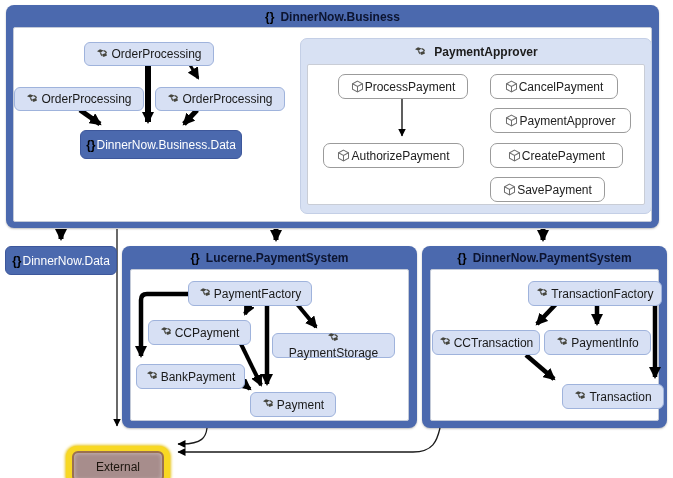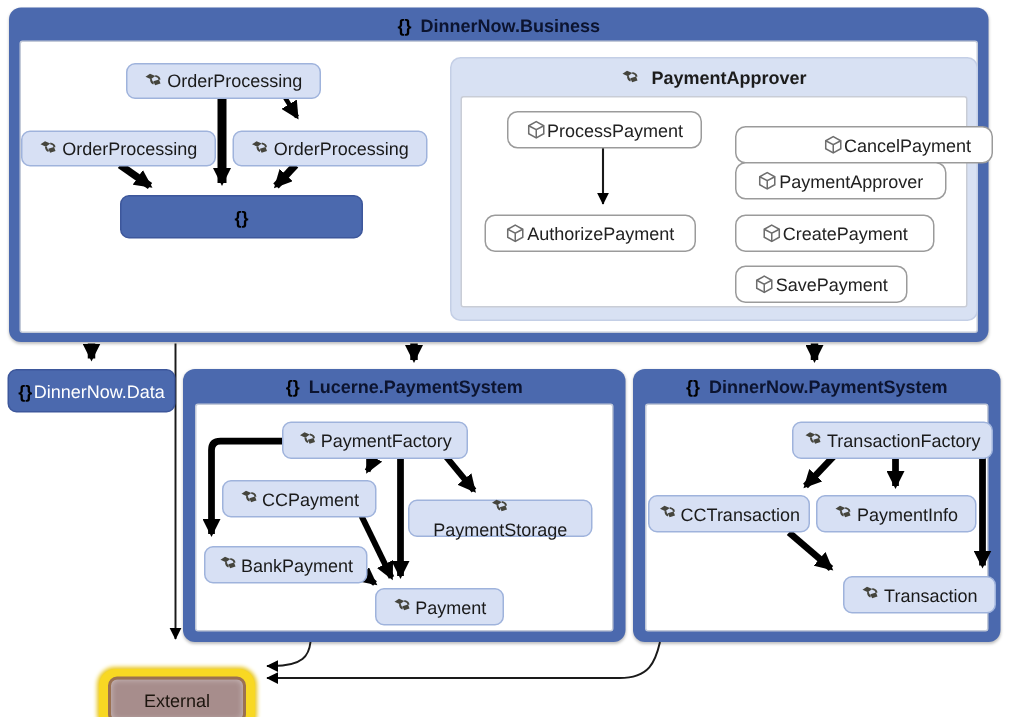--- a/index.html
+++ b/index.html
@@ -142,33 +142,34 @@
           <path d="M6.2 6.2 L10 5 L11 7.6 L7.4 8.9 Z" fill="#45453d"></path>
           <path d="M7.5 2.6 C9.5 3 10.3 3.8 10.3 5.2" stroke="#45453d" stroke-width="1.3" fill="none"></path>
           <path d="M4.6 4.8 C4.8 6.6 5.4 7.4 6.4 7.8" stroke="#45453d" stroke-width="1.3" fill="none"></path>
         </svg>
     </span>
     <span>OrderProcessing</span>
   </div>
 
   <div class="node dark" style="left:80px;top:130px;width:160px;height:27px;">
     <span class="ns">{}</span>
+    <span>DinnerNow.Business.Data</span>
   </div>
 
   <div class="node white" style="left:338px;top:74px;width:128px;height:23px;">
     <span class="icon">
       <svg width="13" height="13" viewBox="0 0 14 14">
           <path d="M7 1.2 L12.4 4.1 L12.4 9.9 L7 12.8 L1.6 9.9 L1.6 4.1 Z" fill="#fff" stroke="#6e6e6e" stroke-width="1.1"></path>
           <path d="M1.6 4.1 L7 7 L12.4 4.1 M7 7 L7 12.8" fill="none" stroke="#6e6e6e" stroke-width="1.1"></path>
         </svg>
     </span>
     <span>ProcessPayment</span>
   </div>
 
-  <div class="node white" style="left:490px;top:84px;width:126px;height:23px;padding-left:44px;">
+  <div class="node white" style="left:490px;top:74px;width:126px;height:23px;">
     <span class="icon">
       <svg width="13" height="13" viewBox="0 0 14 14">
           <path d="M7 1.2 L12.4 4.1 L12.4 9.9 L7 12.8 L1.6 9.9 L1.6 4.1 Z" fill="#fff" stroke="#6e6e6e" stroke-width="1.1"></path>
           <path d="M1.6 4.1 L7 7 L12.4 4.1 M7 7 L7 12.8" fill="none" stroke="#6e6e6e" stroke-width="1.1"></path>
         </svg>
     </span>
     <span>CancelPayment</span>
   </div>
 
   <div class="node white" style="left:490px;top:108px;width:139px;height:23px;">

